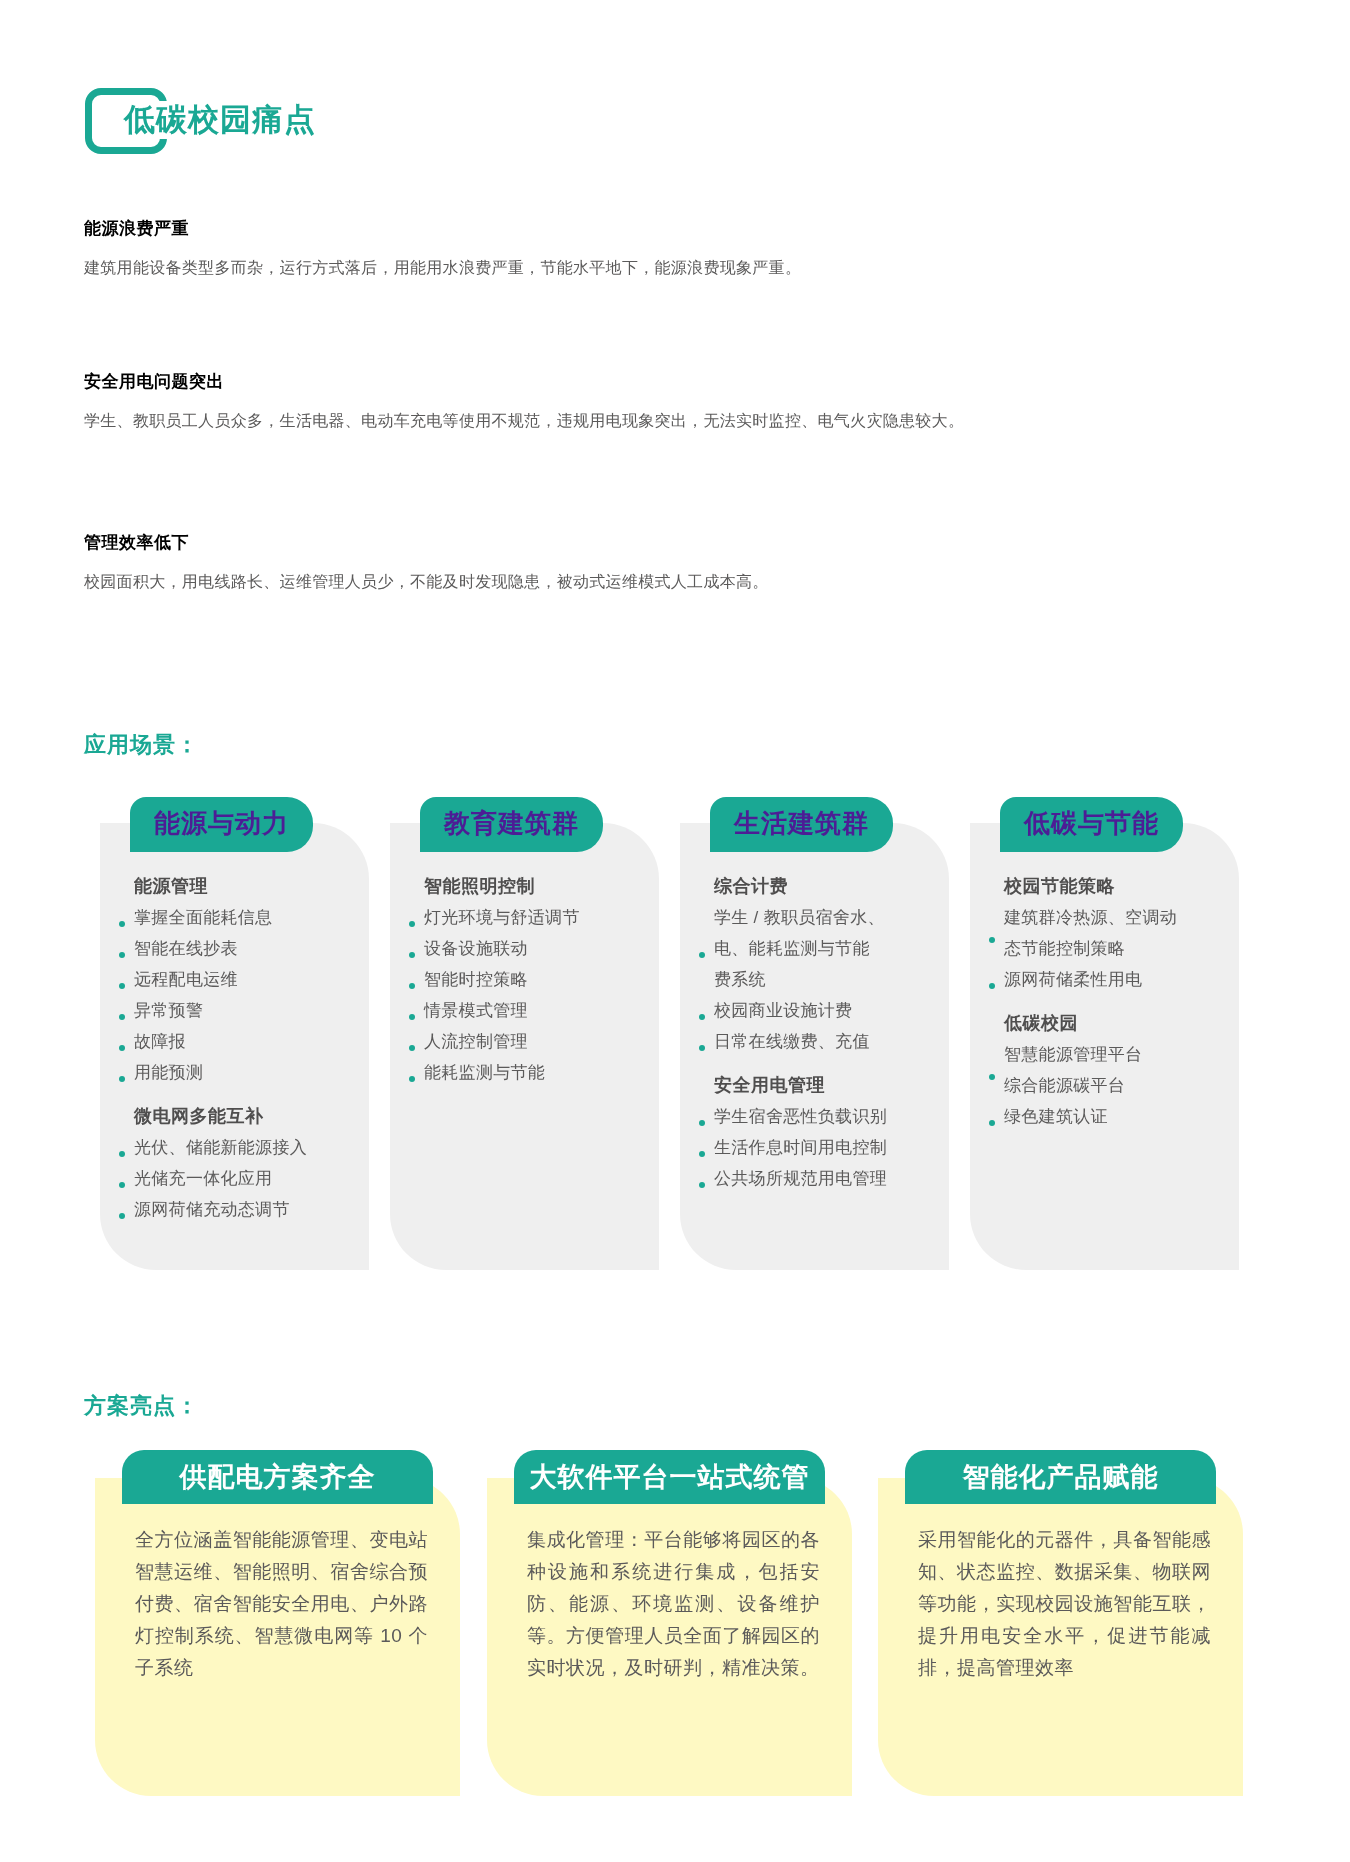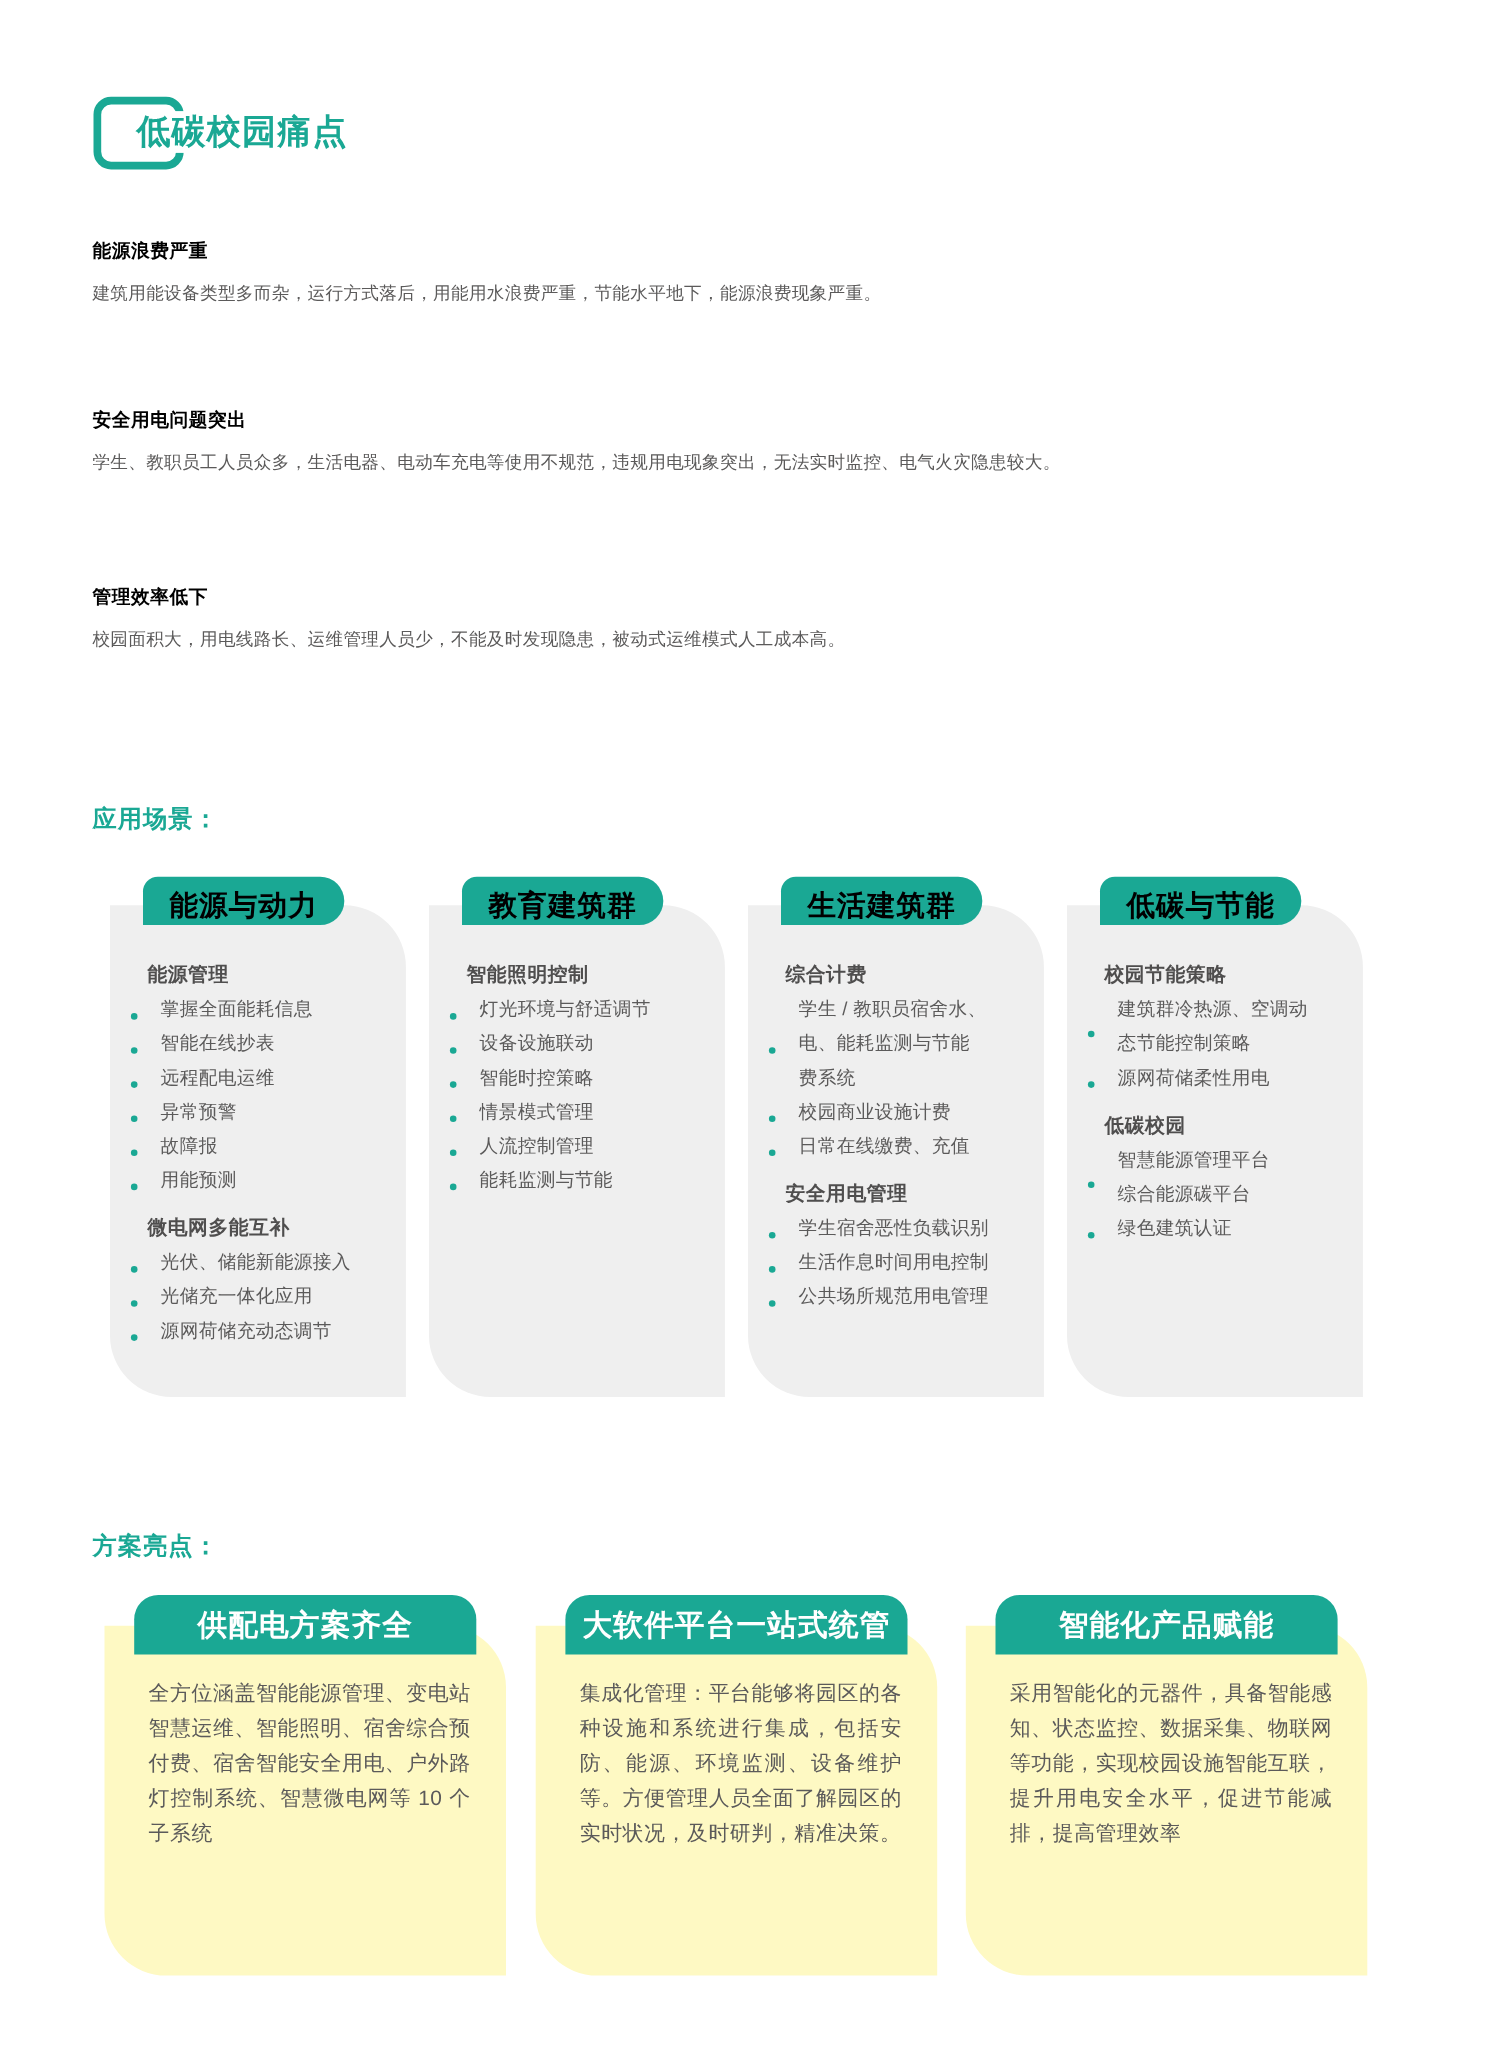--- a/index.html
+++ b/index.html
@@ -66,26 +66,26 @@
   
   .scenario-card {
     position: absolute;
     top: 797px;
     width: 263px;
     height: 473px;
   }
   .scenario-card .pill {
     position: absolute;
     left: 30px; top: 0;
-    height: 44px;
+    height: 55px;
     min-width: 183px;
     padding: 0 18px;
     background: #1AA894;
     border-radius: 16px 26px 26px 0;
-    color: #000000;
+    color: #4c1d95;
     font-size: 26px;
     font-weight: bold;
     letter-spacing: 1px;
     line-height: 53px;
     text-align: center;
     z-index: 2;
     white-space: nowrap;
   }
   .scenario-card .card-body {
     position: absolute;
@@ -103,21 +103,20 @@
     font-weight: bold;
     color: #4f4e4e;
     letter-spacing: 0.5px;
     line-height: 31px;
   }
   .group ul { list-style: none; }
   .group li {
     display: flex;
     align-items: center;
     line-height: 31px;
-    gap: 12px;
   }
   .dot {
     flex: 0 0 auto;
     width: 6px; height: 6px;
     border-radius: 50%;
     background: #1AA894;
     margin: 13px 9px 0 -15px;
   }
   .item-text {
     font-size: 17px;

